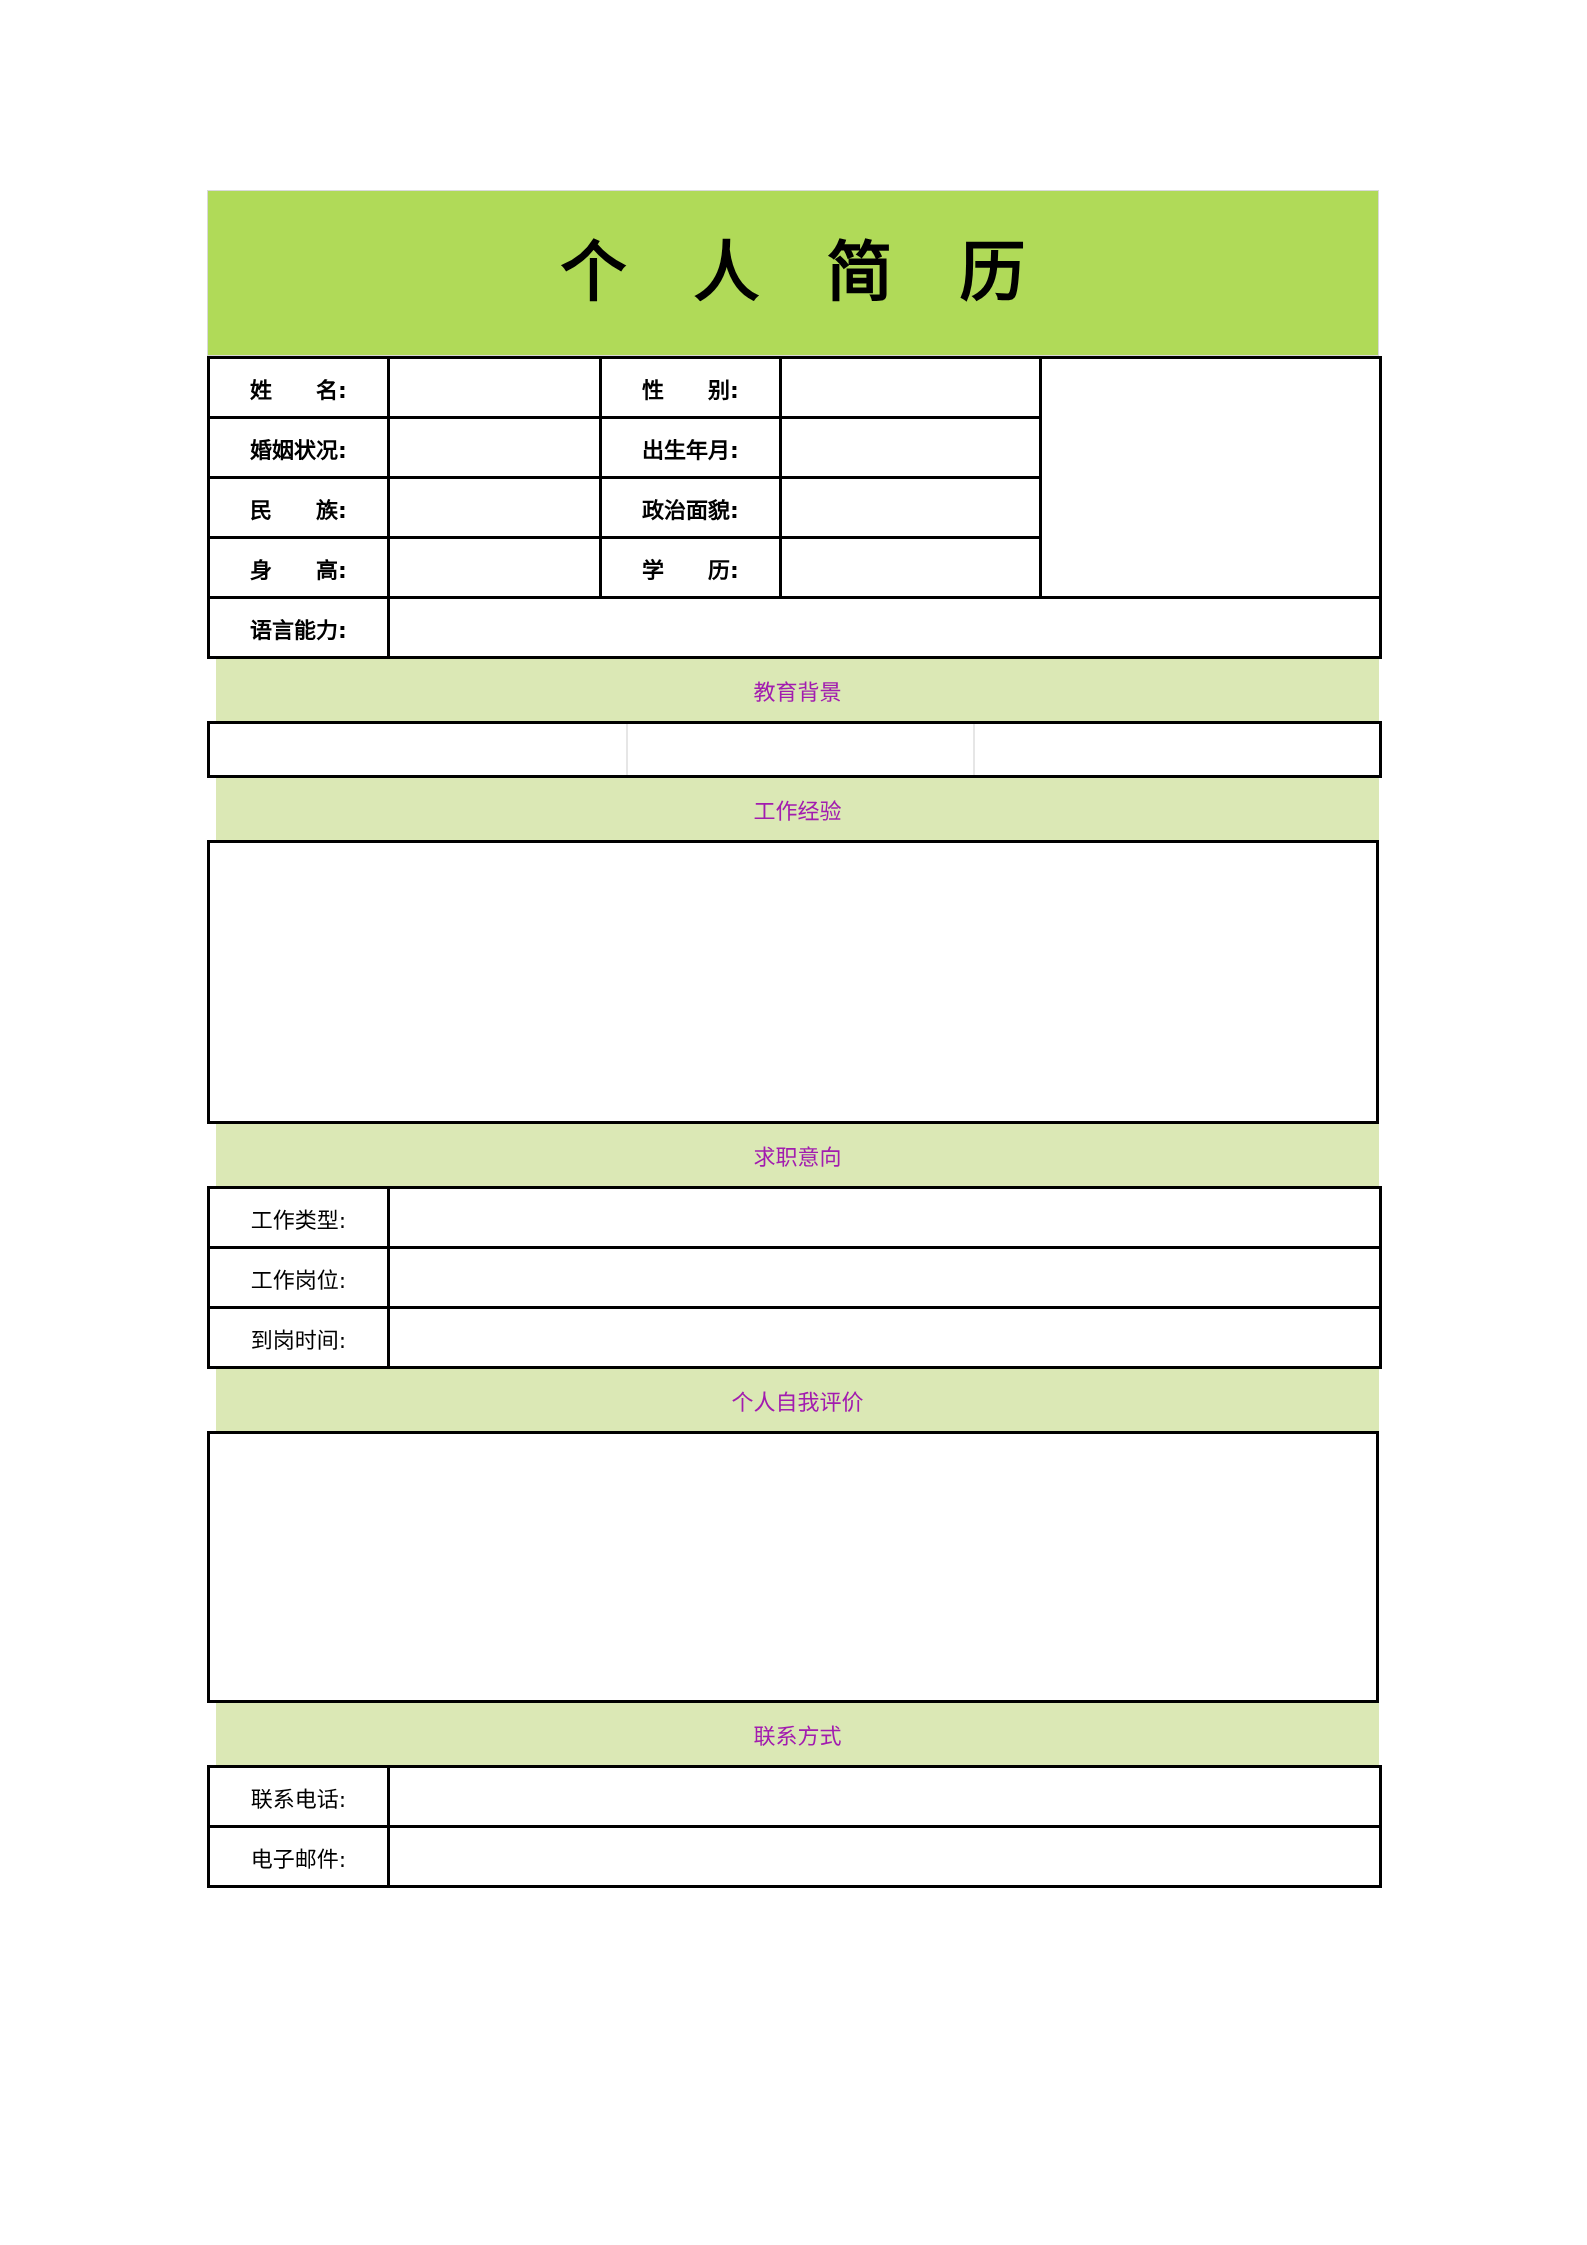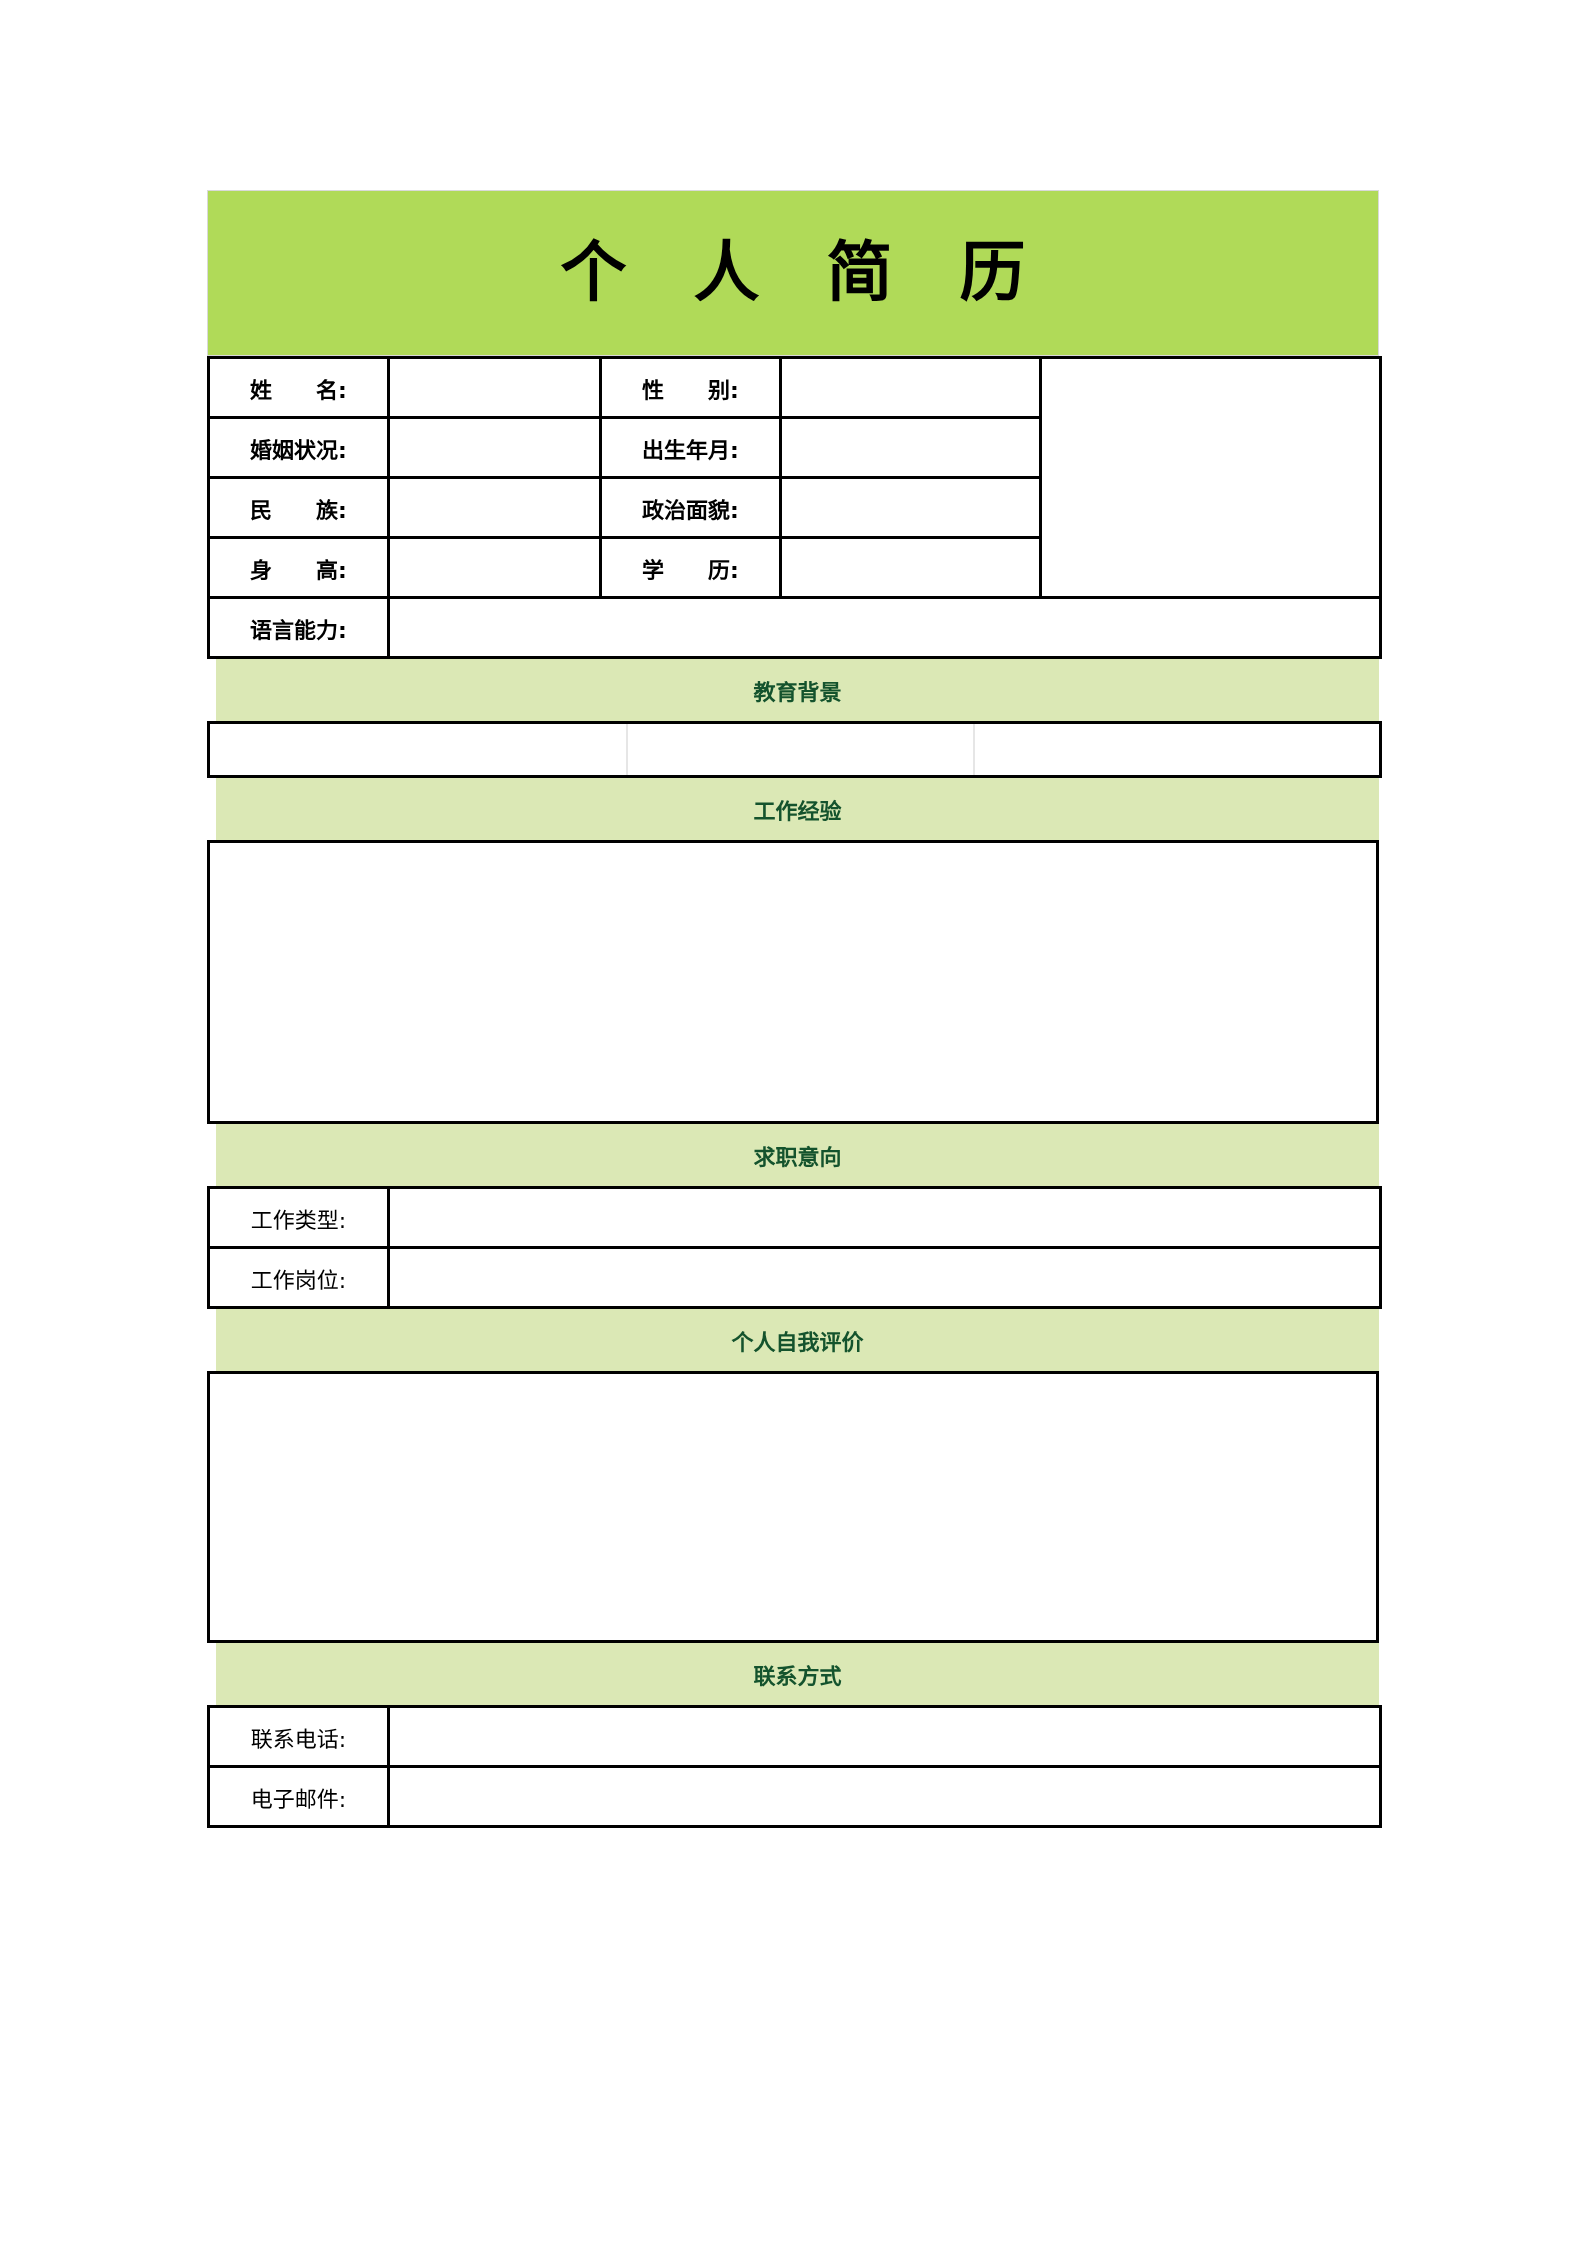--- a/index.html
+++ b/index.html
@@ -84,23 +84,23 @@
   }
 
   
   .section-bar {
     background: #dbe8b5;
     height: 62px;
     display: flex;
     align-items: center;
     justify-content: center;
     font-size: 22px;
-    font-weight: bold;
-    box-sizing: border-box;
-    color: #14532d;
+    font-weight: normal;
+    box-sizing: border-box;
+    color: #a21caf;
     margin-left: 9px;
   }
 
   
   table.edu {
     border-collapse: collapse;
     width: 100%;
     table-layout: fixed;
     border: 3px solid #000000;
   }
@@ -224,20 +224,24 @@
       </colgroup>
       <tbody>
         <tr>
           <td class="lblcell">工作类型:</td>
           <td></td>
         </tr>
         <tr>
           <td class="lblcell">工作岗位:</td>
           <td></td>
         </tr>
+        <tr>
+          <td class="lblcell">到岗时间:</td>
+          <td></td>
+        </tr>
       </tbody>
     </table>
 
     <div class="section-bar">个人自我评价</div>
 
     <div class="bigbox eval"></div>
 
     <div class="section-bar">联系方式</div>
 
     <table class="lv">

